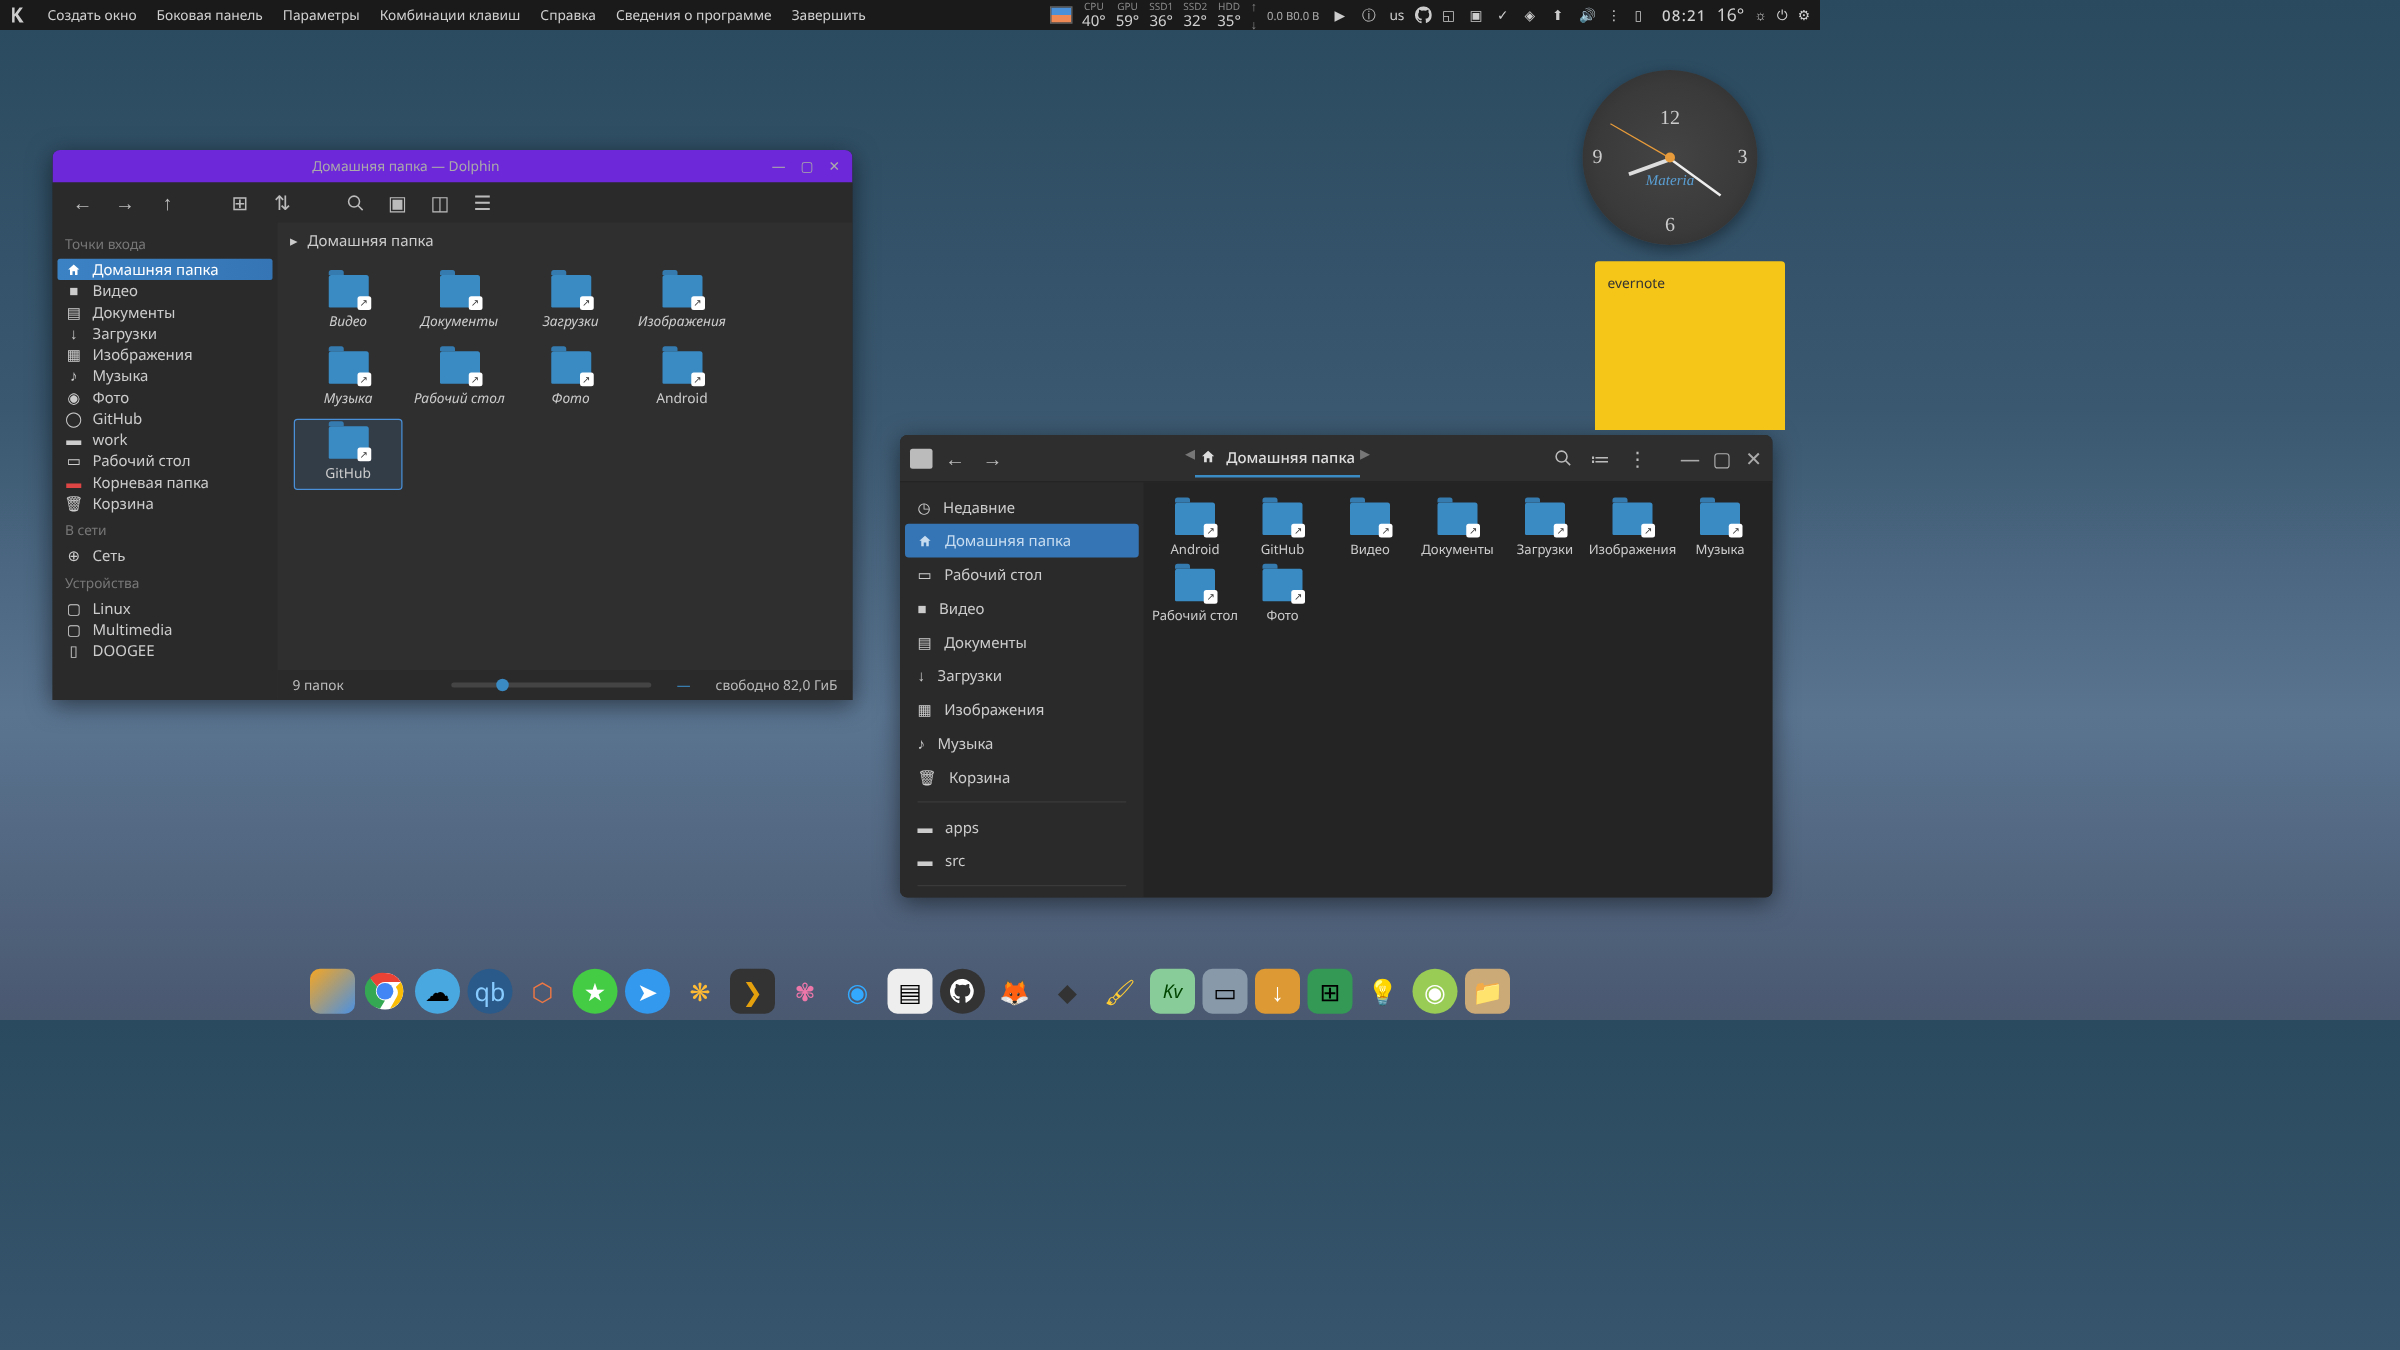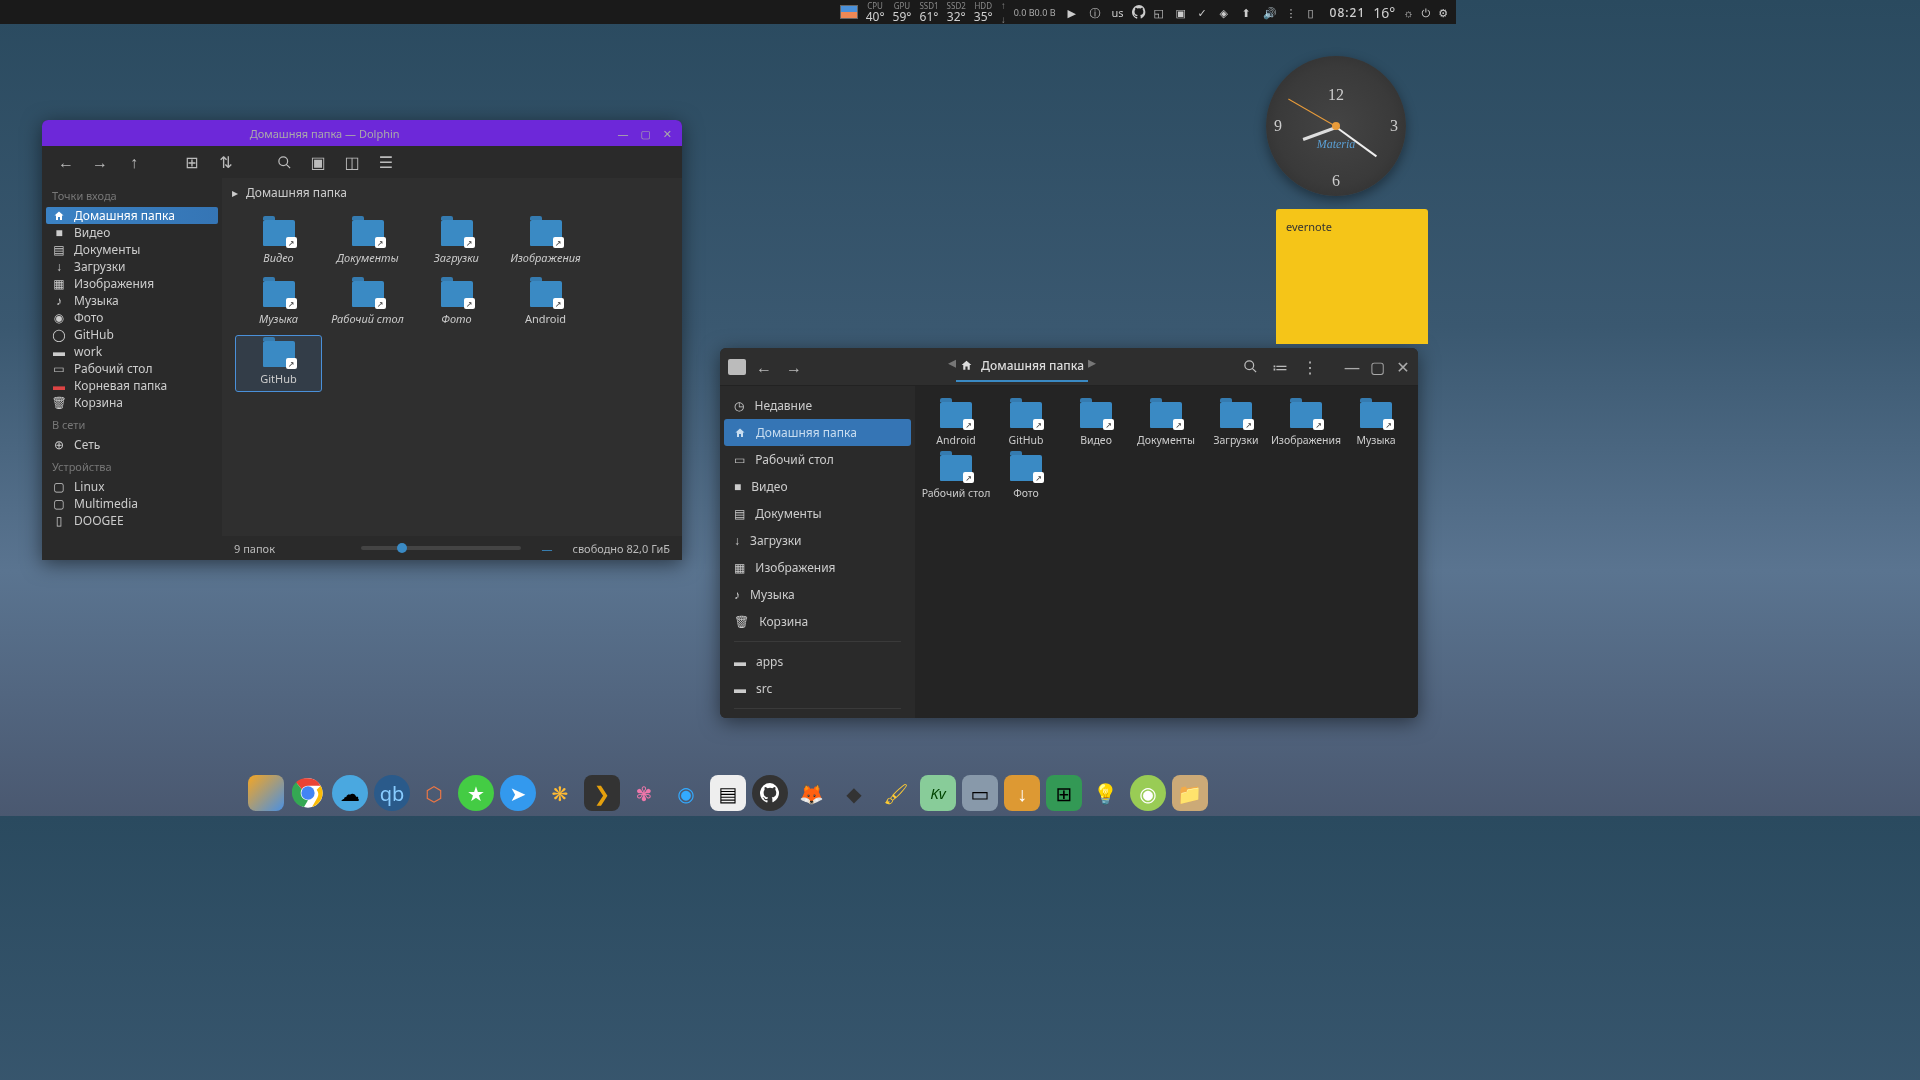--- a/index.html
+++ b/index.html
@@ -95,35 +95,49 @@
 
 .dock { position:absolute; bottom:0; left:50%; transform:translateX(-50%); height:46px; display:flex; align-items:center; gap:6px; padding:4px 10px; }
 .dock .app { width:36px; height:36px; border-radius:8px; display:flex; align-items:center; justify-content:center; cursor:pointer; font-size:20px; }
 
 svg { display:block; }
 </style>
 </head>
 <body>
 
 <div class="top-panel">
+  <div class="left">
+    <span class="kicon">
+      <svg viewBox="0 0 24 24" width="16" height="16">
+          <path fill="#ccc" d="M4 3h3v8l6-8h4l-6 8 7 10h-5l-5-8-1 1v7H4z"></path>
+        </svg>
+    </span>
+    <span class="menu-item">Создать окно</span>
+    <span class="menu-item">Боковая панель</span>
+    <span class="menu-item">Параметры</span>
+    <span class="menu-item">Комбинации клавиш</span>
+    <span class="menu-item">Справка</span>
+    <span class="menu-item">Сведения о программе</span>
+    <span class="menu-item">Завершить</span>
+  </div>
   <div class="spacer"></div>
   <div class="right">
     <span style="width:18px;height:14px;background:linear-gradient(180deg,#4a90d9 50%,#e85 50%);display:inline-block;border:1px solid #666;"></span>
     <div class="sys-mon">
       <div class="col">
           <span class="lbl">CPU</span>
           <span class="val">40°</span>
         </div>
       <div class="col">
           <span class="lbl">GPU</span>
           <span class="val">59°</span>
         </div>
       <div class="col">
           <span class="lbl">SSD1</span>
-          <span class="val">61°</span>
+          <span class="val">36°</span>
         </div>
       <div class="col">
           <span class="lbl">SSD2</span>
           <span class="val">32°</span>
         </div>
       <div class="col">
           <span class="lbl">HDD</span>
           <span class="val">35°</span>
         </div>
       <span style="color:#888;">↑<br>↓</span>

